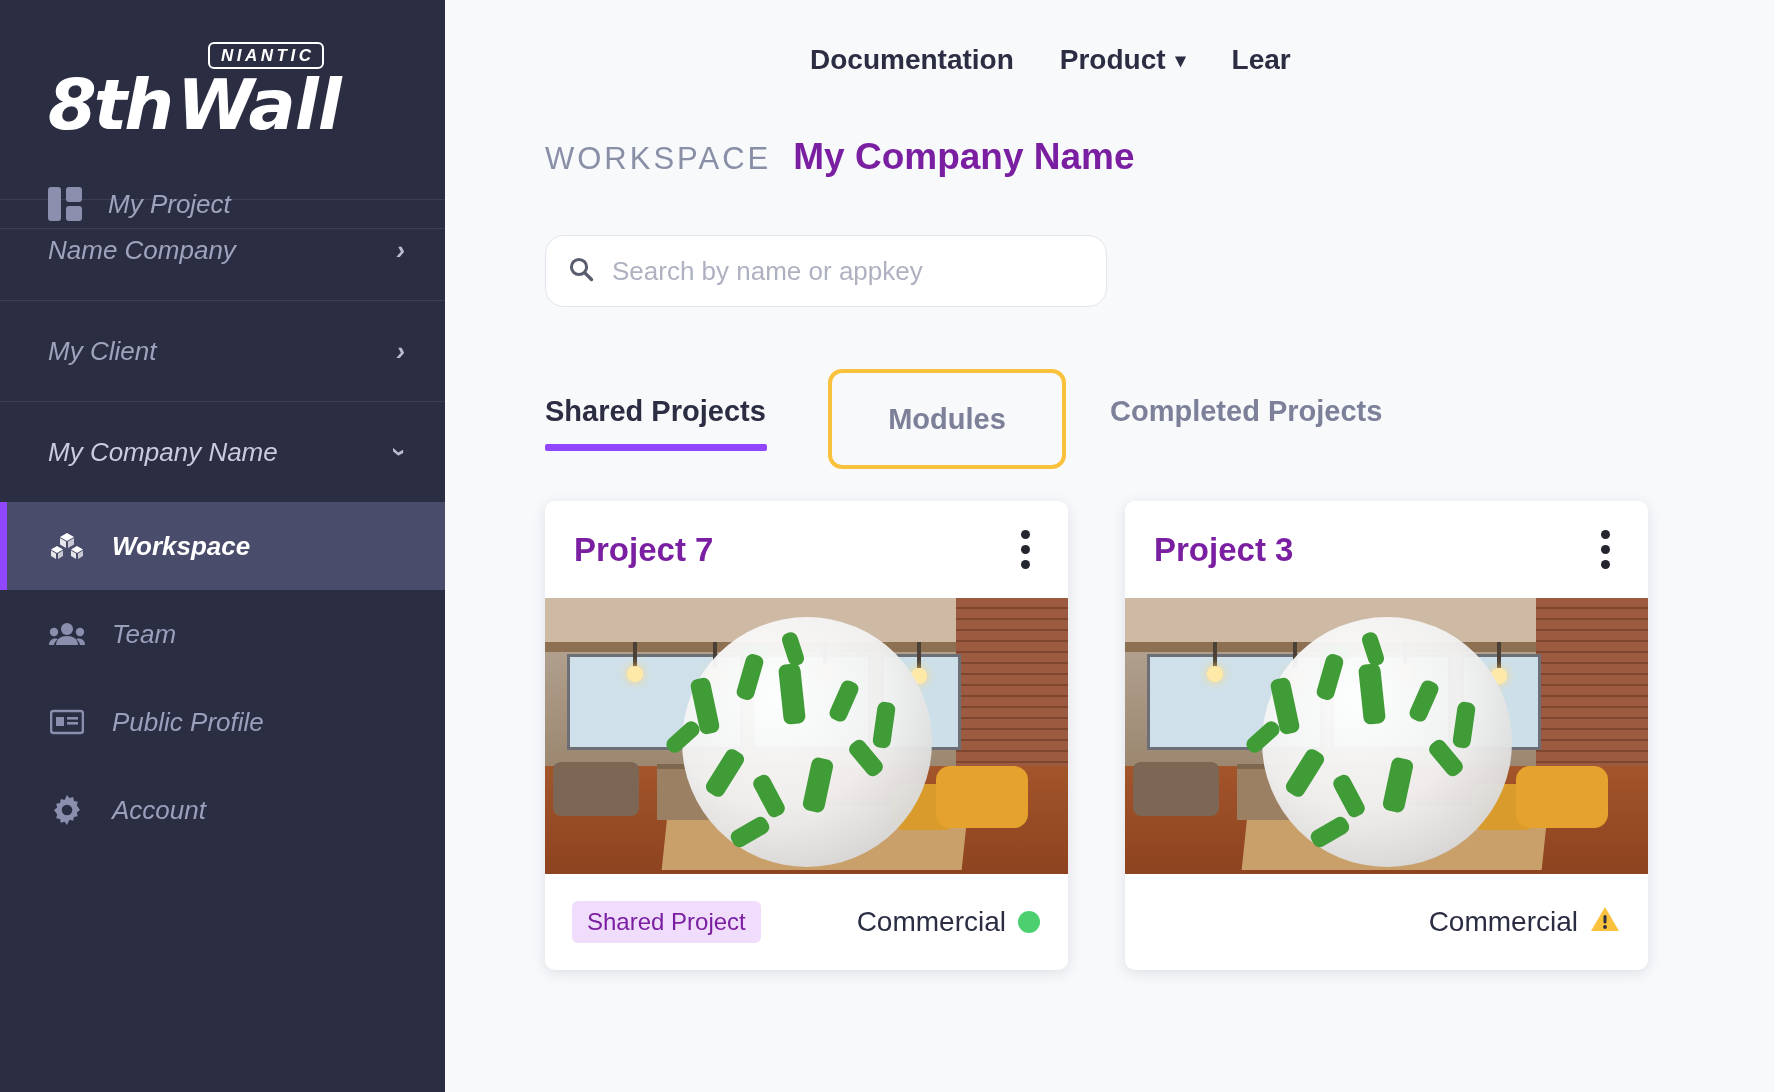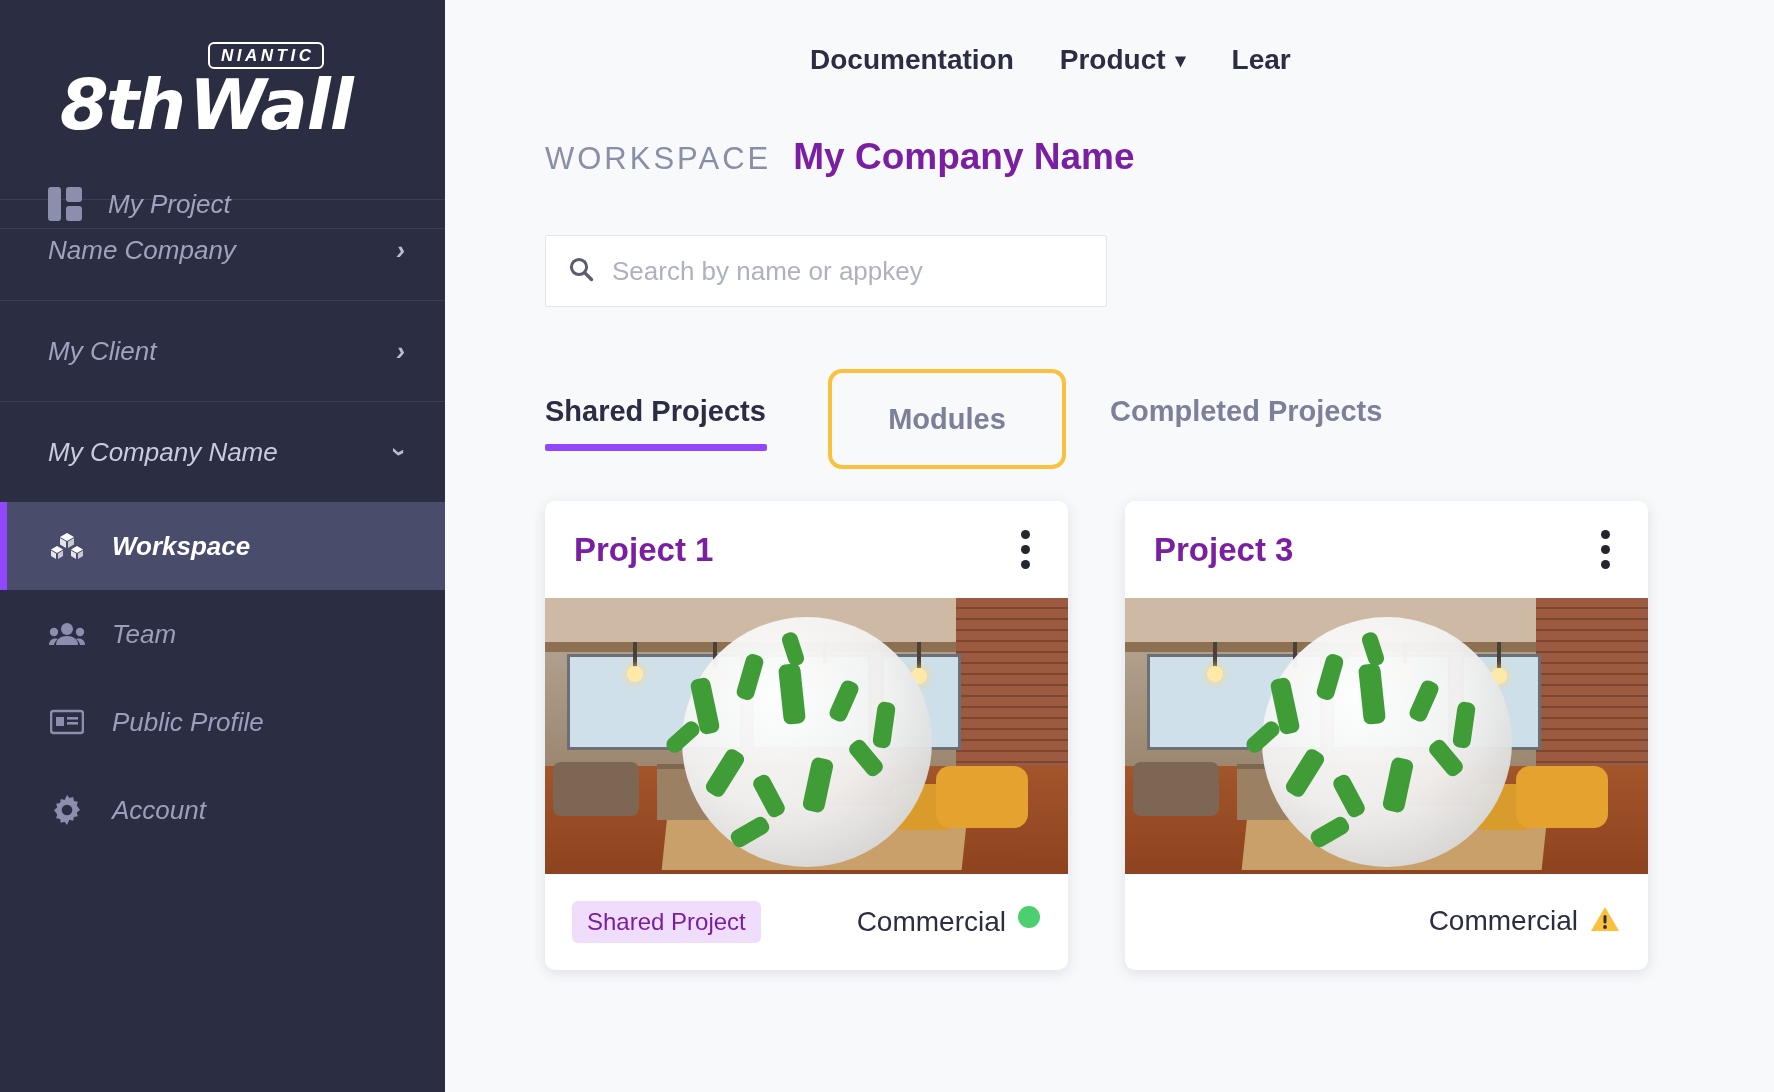--- a/index.html
+++ b/index.html
@@ -38,21 +38,20 @@
     line-height: 1;
   }
   .logo-word {
     color: #ffffff;
     font-size: 70px;
     font-weight: 800;
     letter-spacing: -1px;
     line-height: 1;
     margin-top: 30px;
     font-family: "DejaVu Sans", sans-serif;
-    margin-left: 12px;
   }
   .logo-word .eight { letter-spacing: -3px; }
   .logo-word .wall { margin-left: 6px; }
 
   .nav-divider { height: 1px; background: #3a3d55; }
 
   .nav-row {
     display: flex;
     align-items: center;
     height: 100px;
@@ -154,21 +153,21 @@
     color: #7b1fa2;
     font-weight: bold;
   }
 
   .search-box {
     margin: 57px 0 0 100px;
     width: 562px;
     height: 72px;
     background: #ffffff;
     border: 1px solid #e3e5ec;
-    border-radius: 2px;
+    border-radius: 19px;
     display: flex;
     align-items: center;
     padding: 0 22px;
     gap: 18px;
   }
   .search-placeholder {
     font-size: 26px;
     color: #aeb1c0;
   }
 
@@ -293,21 +292,21 @@
   }
   .chip {
     background: #efddfb;
     color: #7b1fa2;
     font-size: 24px;
     border-radius: 6px;
     padding: 9px 15px;
     line-height: 1;
   }
   .plan {
-    display: flex; align-items: flex-start; gap: 12px;
+    display: flex; align-items: center; gap: 12px;
     font-size: 28px; color: #2b2d42;
   }
   .dot-green { width:22px; height:22px; border-radius:50%; background:#4ccf6e; display:block; }
   .warn-tri { font-size: 28px; color:#fac23c; }
   .spacer { flex:1; }
 </style>
 </head>
 <body>
 
 <aside class="sidebar">
@@ -458,21 +457,21 @@
     </div>
     <div class="tab tab3">
       <span>Completed Projects</span>
     </div>
   </div>
 
   <div class="cards">
 
     <div class="card">
       <div class="card-head">
-        <span class="card-title">Project 1</span>
+        <span class="card-title">Project 7</span>
         <span class="kebab">
             <i></i>
             <i></i>
             <i></i>
           </span>
       </div>
       <div class="card-img">
         <div class="room">
           <div class="ceiling"></div>
             <div class="beam"></div>

